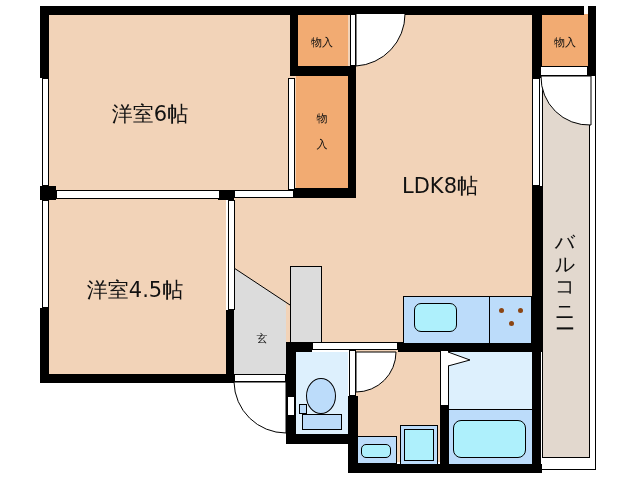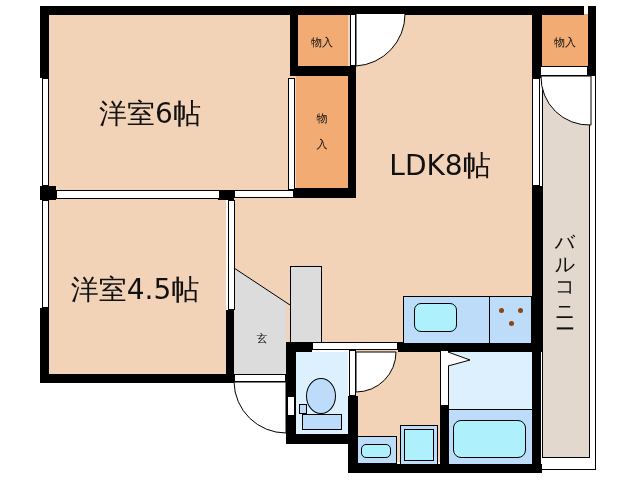--- a/index.html
+++ b/index.html
@@ -6,21 +6,21 @@
   body{width:638px;height:480px;position:relative;overflow:hidden;font-family:"DejaVu Sans","Liberation Sans",sans-serif;}
   .abs{position:absolute;box-sizing:border-box;}
   .room{background:#f2d3b8;}
   .closet{background:#f2ab72;}
   .genkan{background:#dcdcdc;}
   .balcony{background:#e2d8ce;}
   .wet{background:#ddf0fd;}
   .fixt{background:#bcdcfa;}
   .wall{background:#000;}
   .win{background:#fff;border:1px solid #000;}
-  .lbl{position:absolute;color:#111;font-size:28px;white-space:nowrap;transform:translate(-50%,-50%);}
+  .lbl{position:absolute;color:#111;font-size:21px;white-space:nowrap;transform:translate(-50%,-50%);}
   .lbl.sm{font-size:11px;}
   svg{position:absolute;left:0;top:0;}
 </style>
 </head>
 <body>
 
 <div class="abs room" style="left:48px;top:14px;width:242px;height:178px;"></div>
 <div class="abs room" style="left:48px;top:198px;width:178px;height:178px;"></div>
 <div class="abs room" style="left:232px;top:14px;width:300px;height:330px;"></div>
 <div class="abs room" style="left:356px;top:350px;width:84px;height:112px;"></div>
@@ -100,19 +100,19 @@
   <path d="M541 76 A48 48 0 0 0 591 125 L591 76 Z" fill="#fff" stroke="#000" stroke-width="1"></path>
   <path d="M234 382 L286 382 L286 433 A52 52 0 0 1 234 382 Z" fill="#fff" stroke="#000" stroke-width="1"></path>
   <path d="M356 352 L396 352 A40 40 0 0 1 356 392 Z" fill="#fff" stroke="#000" stroke-width="1"></path>
   <path d="M234 268 L290 305 L290 268 Z" fill="#f2d3b8" stroke="none"></path>
   <line x1="234" y1="268" x2="290" y2="305" stroke="#000" stroke-width="1"></line>
   <path d="M448 352 L470 360 L448 366" fill="#fff" stroke="#000" stroke-width="1"></path>
 </svg>
 
 <span class="lbl" style="left:150px;top:114px;">洋室6帖</span>
 <span class="lbl" style="left:135px;top:290px;">洋室4.5帖</span>
-<span class="lbl" style="left:440px;top:166px;">LDK8帖</span>
+<span class="lbl" style="left:440px;top:186px;">LDK8帖</span>
 <span class="lbl sm" style="left:262px;top:338px;">玄</span>
 <span class="lbl sm" style="left:322px;top:42px;">物入</span>
 <span class="lbl sm" style="left:322px;top:118px;">物</span>
 <span class="lbl sm" style="left:322px;top:144px;">入</span>
 <span class="lbl sm" style="left:565px;top:42px;">物入</span>
 <span class="lbl" style="left:566px;top:270px;writing-mode:vertical-rl;font-size:20px;letter-spacing:2px;">バルコニー</span>
 
 </body></html>

